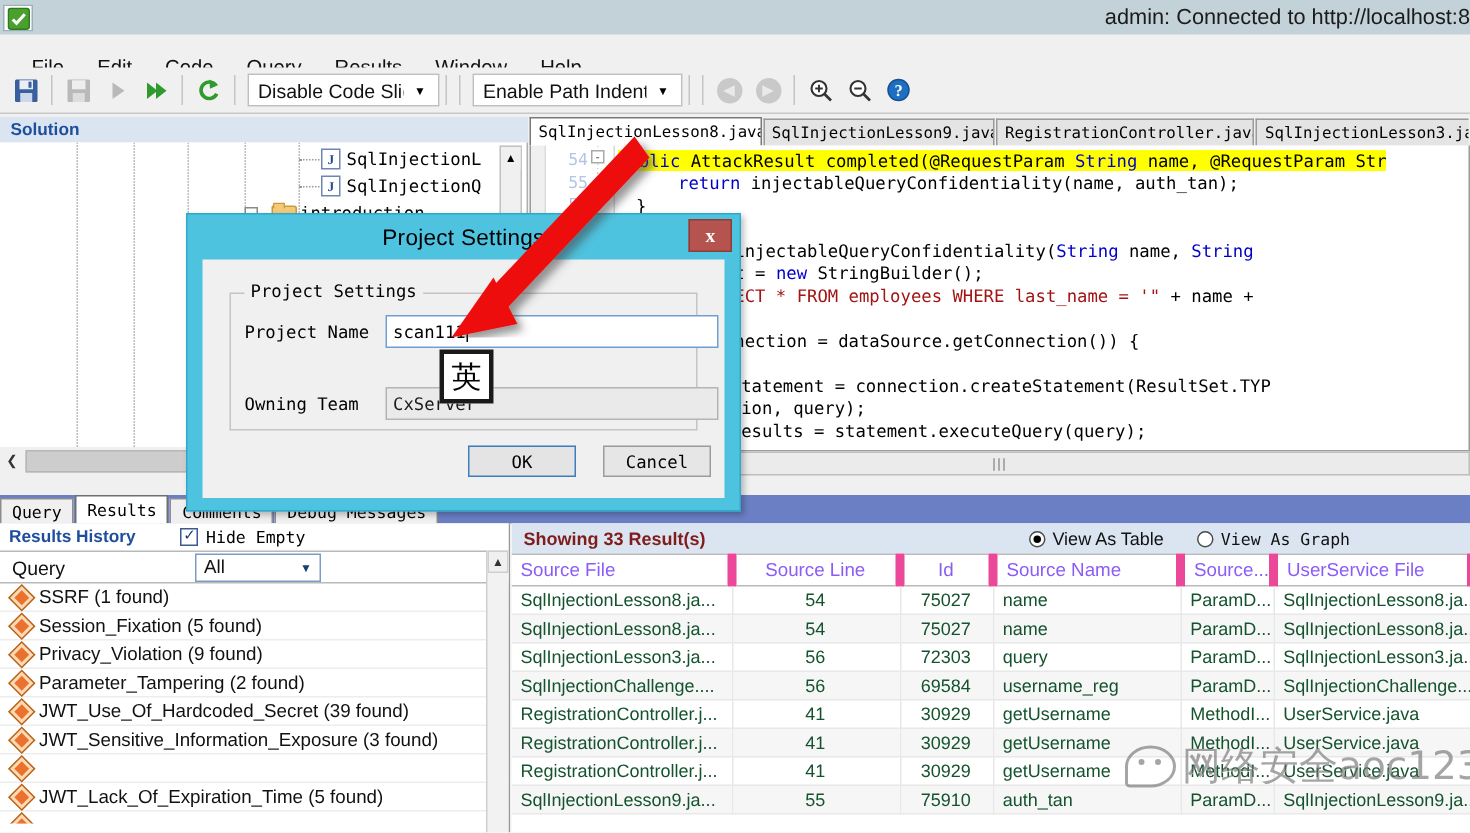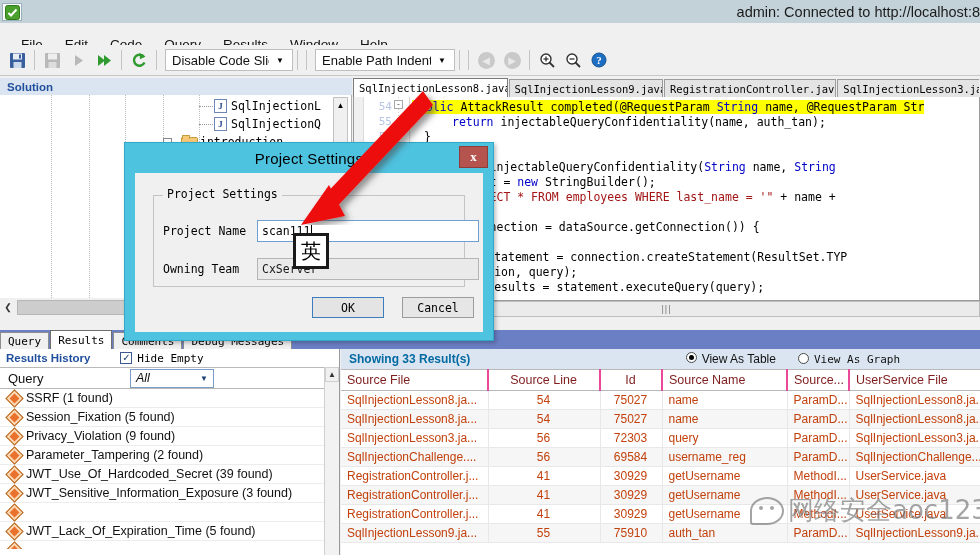--- a/index.html
+++ b/index.html
@@ -188,21 +188,21 @@
   .rh-chklbl { font-family:"DejaVu Sans Mono", monospace; font-size:11px; color:#000; }
   .rh-colhdr {
     height:22px; border:1px solid #b9b9b9; border-left:none; border-right:none;
     display:flex; align-items:center; background:#fff;
   }
   .rh-colhdr .c1 { width:130px; padding-left:8px; font-size:13px; color:#111; }
   .rh-sel {
     width:84px; height:19px; background:#fff; border:1px solid #7a9cc6;
     display:flex; align-items:center; font-size:12.5px; color:#111;
   }
-  .rh-sel span.v { padding-left:5px; flex:1;font-style:italic; }
+  .rh-sel span.v { padding-left:5px; flex:1; }
   .rh-sel span.a { width:18px; text-align:center; font-size:8px; color:#1b3f74; }
   .rh-rows { position:relative; height:160px; overflow:hidden; }
   .rh-row {
     height:19px; display:flex; align-items:center; padding-left:8px;
     border-bottom:1px solid #ededed; font-size:12.5px; color:#111;
   }
   .diamond {
     width:13px; height:13px; margin-right:5px; flex:0 0 13px;
     transform:rotate(45deg);
     background:#ffd9b3; border:1px solid #b5651d;
@@ -220,43 +220,43 @@
     width:14px; height:15px; display:flex; align-items:center; justify-content:center;
     font-size:8px; color:#333; background:#f0f0f0; border:1px solid #cfcfcf;
   }
 
   
   .rtpanel {
     position:absolute; left:341px; top:349px; width:639px; height:206px;
     background:#ffffff; overflow:hidden;
   }
   .rt-head { height:20px; background:#dbe5f1; display:flex; align-items:center; padding-left:8px; }
-  .rt-count { color:#0369a1; font-weight:bold; font-size:12px; }
+  .rt-count { color:#7f1d1d; font-weight:bold; font-size:12px; }
   .rt-radios { margin-left:auto; display:flex; align-items:center; padding-right:80px; }
-  .radio-wrap { display:flex; align-items:flex-start; margin-left:22px; }
+  .radio-wrap { display:flex; align-items:center; margin-left:22px; }
   .radio {
     width:11px; height:11px; border-radius:50%; border:1px solid #4a4a4a;
     background:#fff; margin-right:5px; position:relative;
   }
   .radio.on:after {
     content:""; position:absolute; left:2px; top:2px; width:5px; height:5px;
     border-radius:50%; background:#000;
   }
   .radio-lbl { font-size:12px; color:#111; }
   .radio-lbl.mono { font-family:"DejaVu Sans Mono", monospace; font-size:11px; }
   .rt-table { width:100%; border-collapse:collapse; table-layout:fixed; }
   .rt-table th {
-    height:21px; font-weight:normal; font-size:12.5px; color:#7f1d1d;
-    border-right:2px solid #ec4899; border-bottom:1px solid #b9b9b9;
+    height:21px; font-weight:normal; font-size:12.5px; color:#8b5cf6;
+    border-right:6px solid #ec4899; border-bottom:1px solid #b9b9b9;
     border-top:1px solid #b9b9b9; background:#ffffff; text-align:left;
     padding-left:6px; white-space:nowrap; overflow:hidden;
   }
   .rt-table th.num, .rt-table td.num { text-align:center; padding-left:0; }
   .rt-table td {
-    height:19px; font-size:12px; color:#c2410c; white-space:nowrap; overflow:hidden;
+    height:19px; font-size:12px; color:#14532d; white-space:nowrap; overflow:hidden;
     border-right:1px solid #e8e8e8; border-bottom:1px solid #e8e8e8;
     padding-left:6px;
   }
   .rt-table tr.alt td { background:#f6f6f6; }
 
   
   .dlg {
     position:absolute; left:124px; top:142px; width:370px; height:199px;
     background:#4ec3e0; border:1px solid #2fa8c9;
     box-shadow:2px 2px 4px rgba(0,0,0,0.25);
@@ -690,21 +690,21 @@
 
   <div class="dlg">
     <div class="dlg-tbar">
       <span class="dlg-title">Project Settings</span>
       <span class="dlg-close">x</span>
     </div>
     <div class="dlg-body">
       <div class="gbox"></div>
       <div class="gbox-lbl">Project Settings</div>
 
-      <div class="frow" style="top:47px">
+      <div class="frow" style="top:37px">
         <span class="lbl">Project Name</span>
         <span class="fin">
           <span>scan111</span>
             <span class="caret"></span>
         </span>
       </div>
 
       <div class="frow" style="top:85px">
         <span class="lbl">Owning Team</span>
         <span class="fin disabled">

